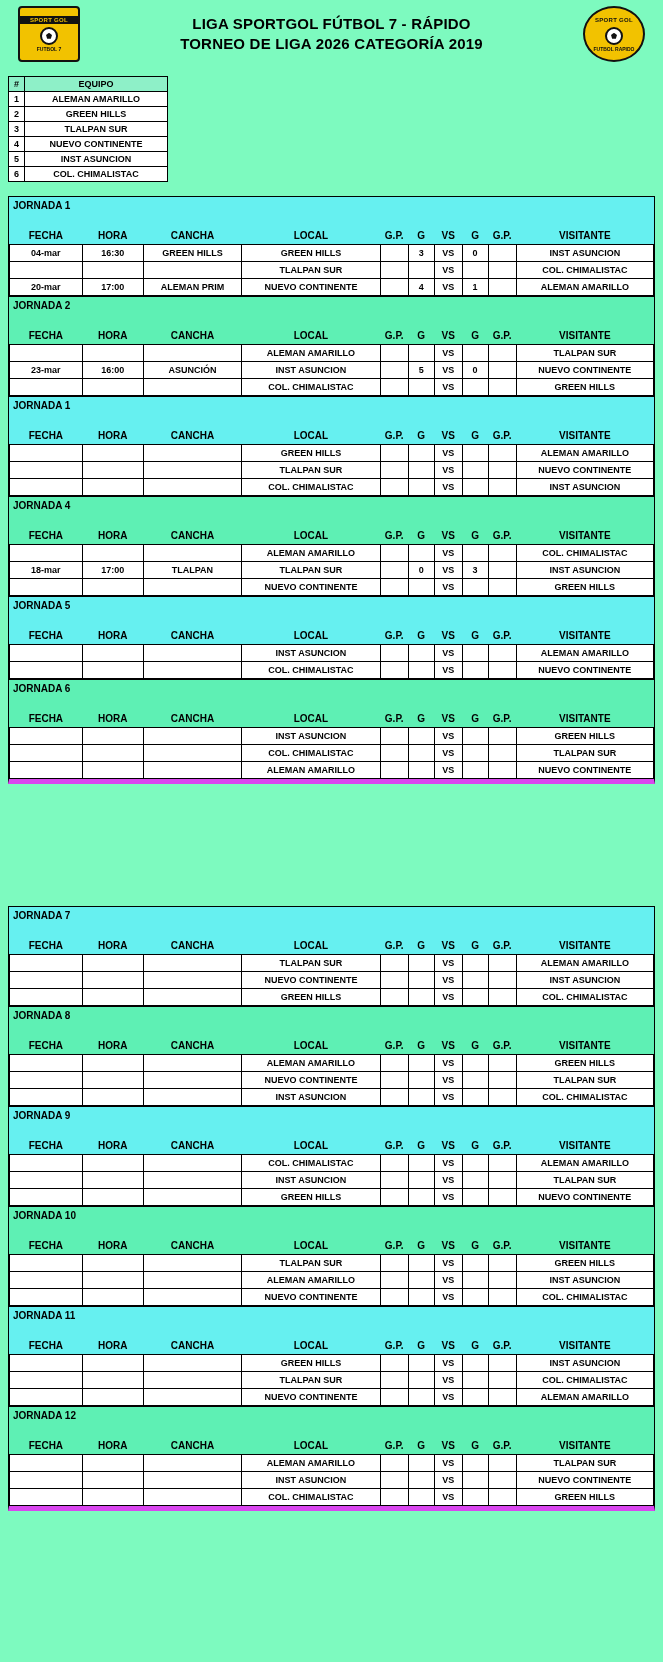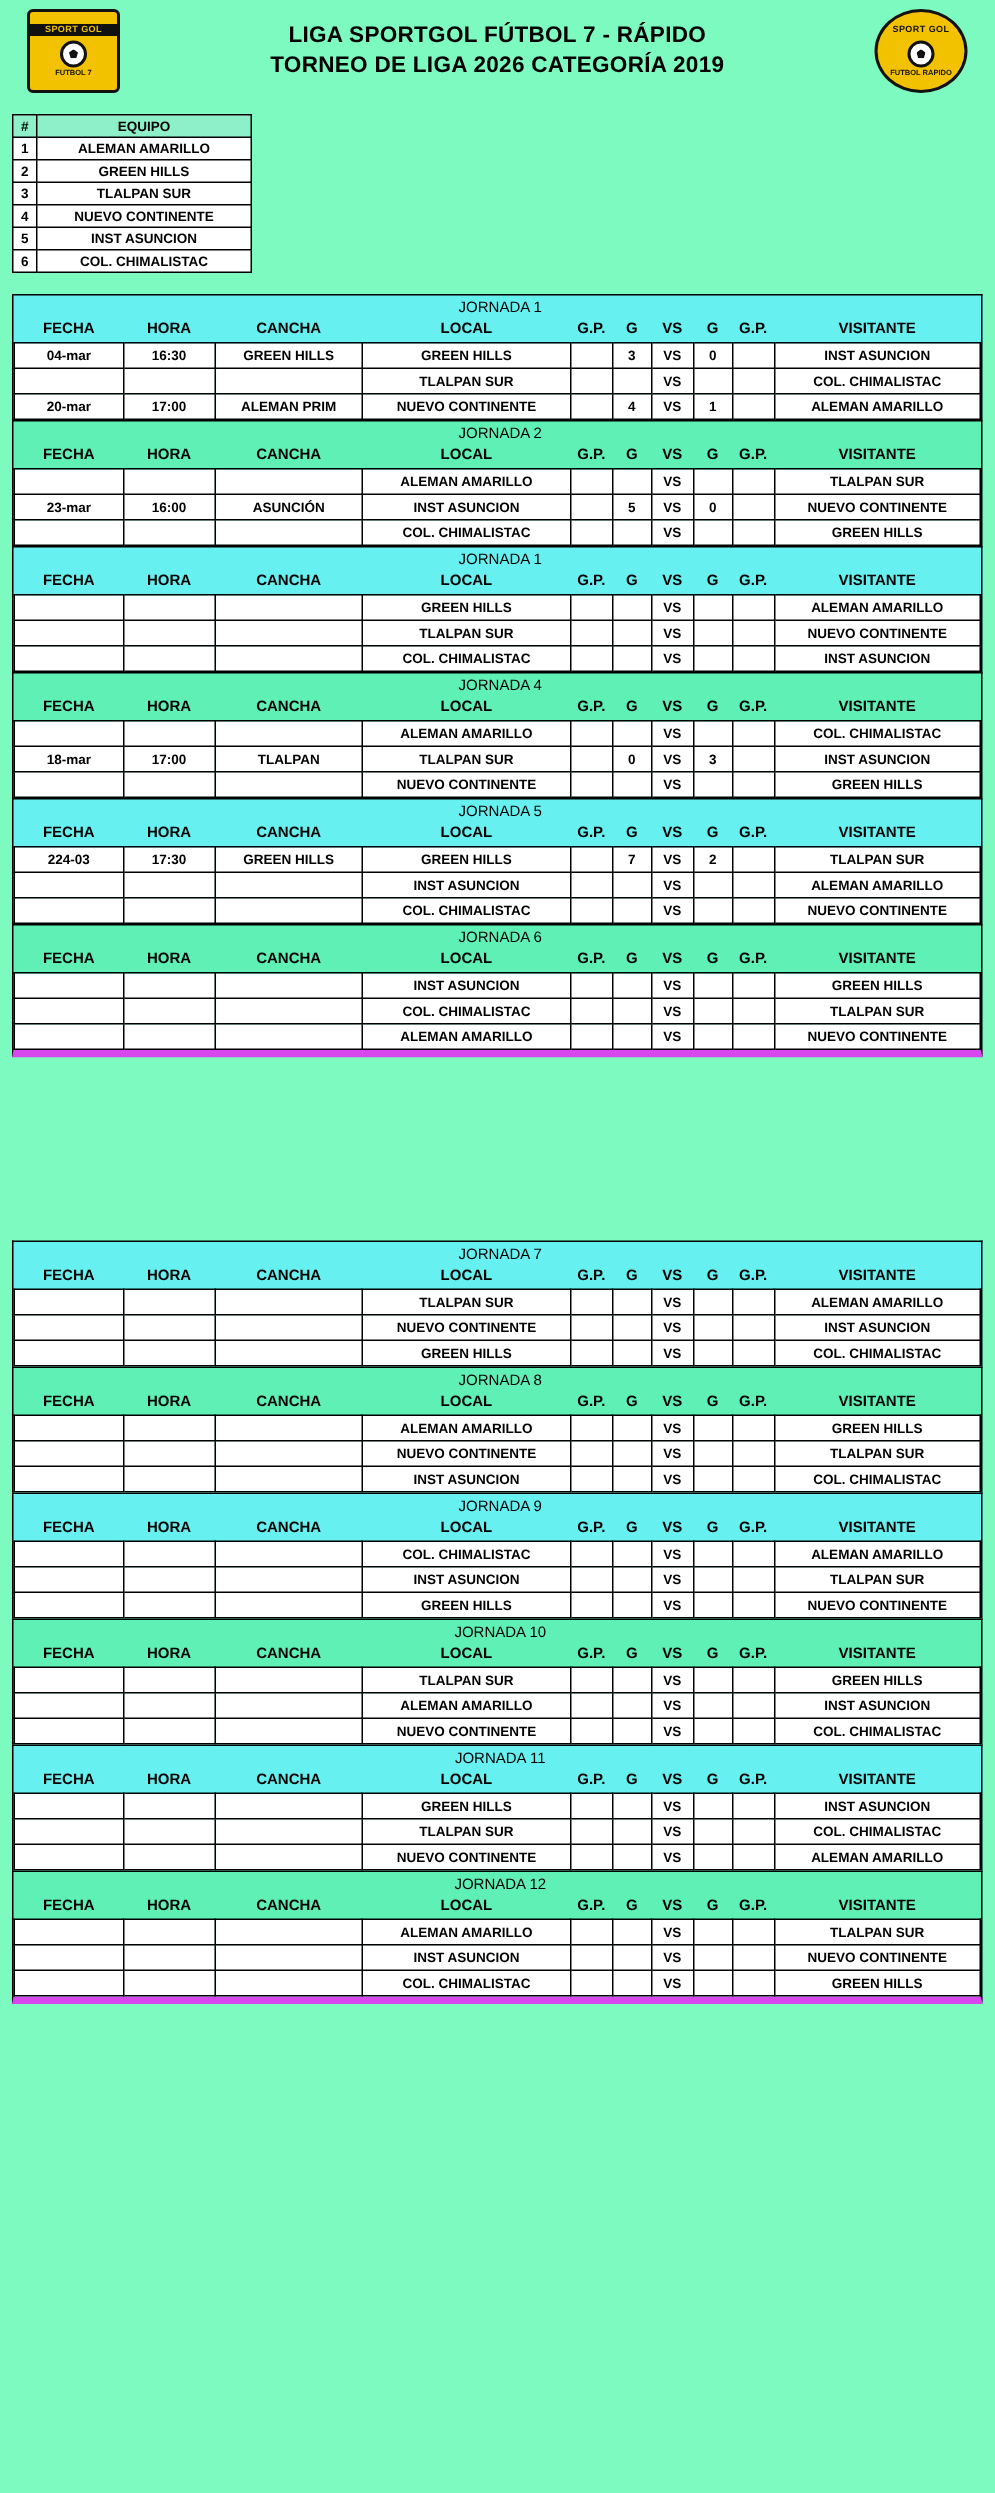--- a/index.html
+++ b/index.html
@@ -100,28 +100,28 @@
   .fixtures { padding: 14px 8px 0 8px; }
   .jornada {
     border: 1px solid #000;
     border-bottom: none;
   }
   .jornada:last-child { border-bottom: 5px solid #d946ef; }
   .j-cyan { background: #66f0f0; }
   .j-green { background: #5ef0b4; }
   .j-title {
     font-size: 10px;
-    font-weight: normal;
+    font-weight: bold;
     padding: 3px 0 2px 4px;
-    text-align: center;
   }
   table.sched {
     border-collapse: collapse;
     width: 100%;
     table-layout: fixed;
+    margin-top: 16px;
   }
   table.sched th {
     font-size: 10px;
     font-weight: bold;
     text-align: center;
     padding: 1px 0 3px;
     border: none;
   }
   table.sched td {
     border: 1px solid #000;
@@ -506,32 +506,20 @@
             <th>G.P.</th>
             <th>G</th>
             <th>VS</th>
             <th>G</th>
             <th>G.P.</th>
             <th>VISITANTE</th>
           </tr>
         </thead>
         <tbody>
           <tr>
-            <td>224-03</td>
-            <td>17:30</td>
-            <td>GREEN HILLS</td>
-            <td>GREEN HILLS</td>
-            <td></td>
-            <td>7</td>
-            <td>VS</td>
-            <td>2</td>
-            <td></td>
-            <td>TLALPAN SUR</td>
-          </tr>
-          <tr>
             <td></td>
             <td></td>
             <td></td>
             <td>INST ASUNCION</td>
             <td></td>
             <td></td>
             <td>VS</td>
             <td></td>
             <td></td>
             <td>ALEMAN AMARILLO</td>

